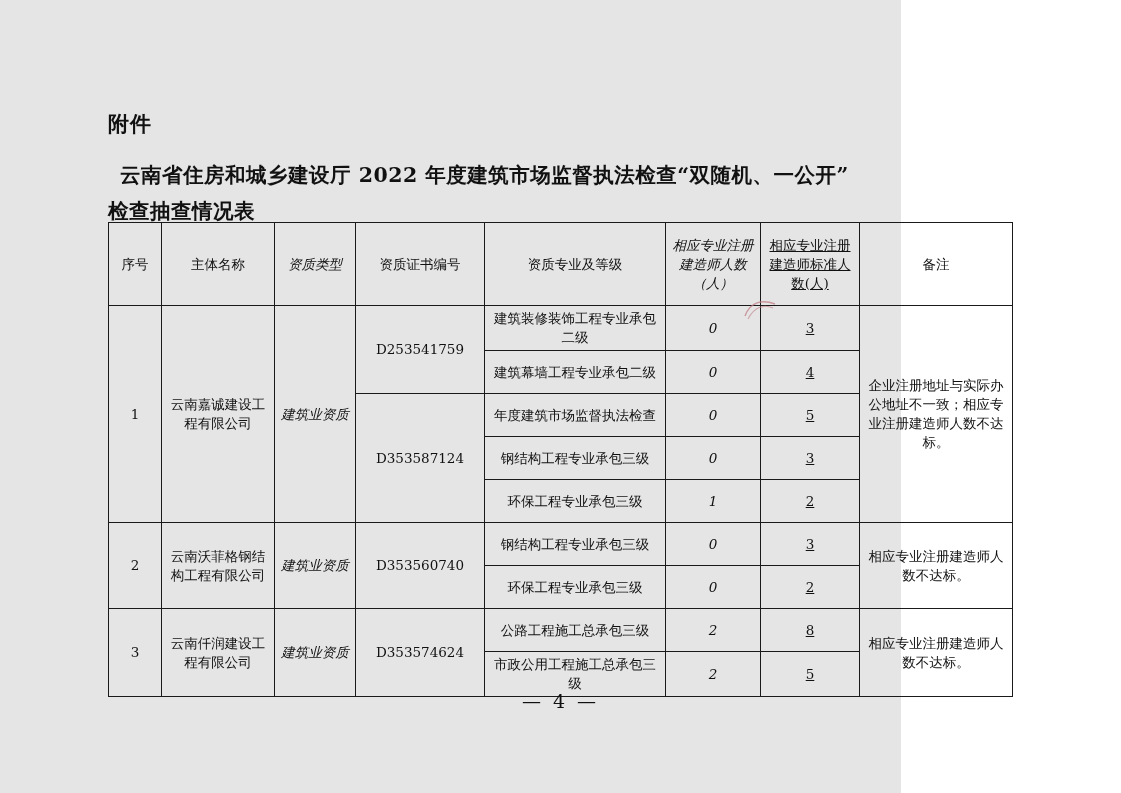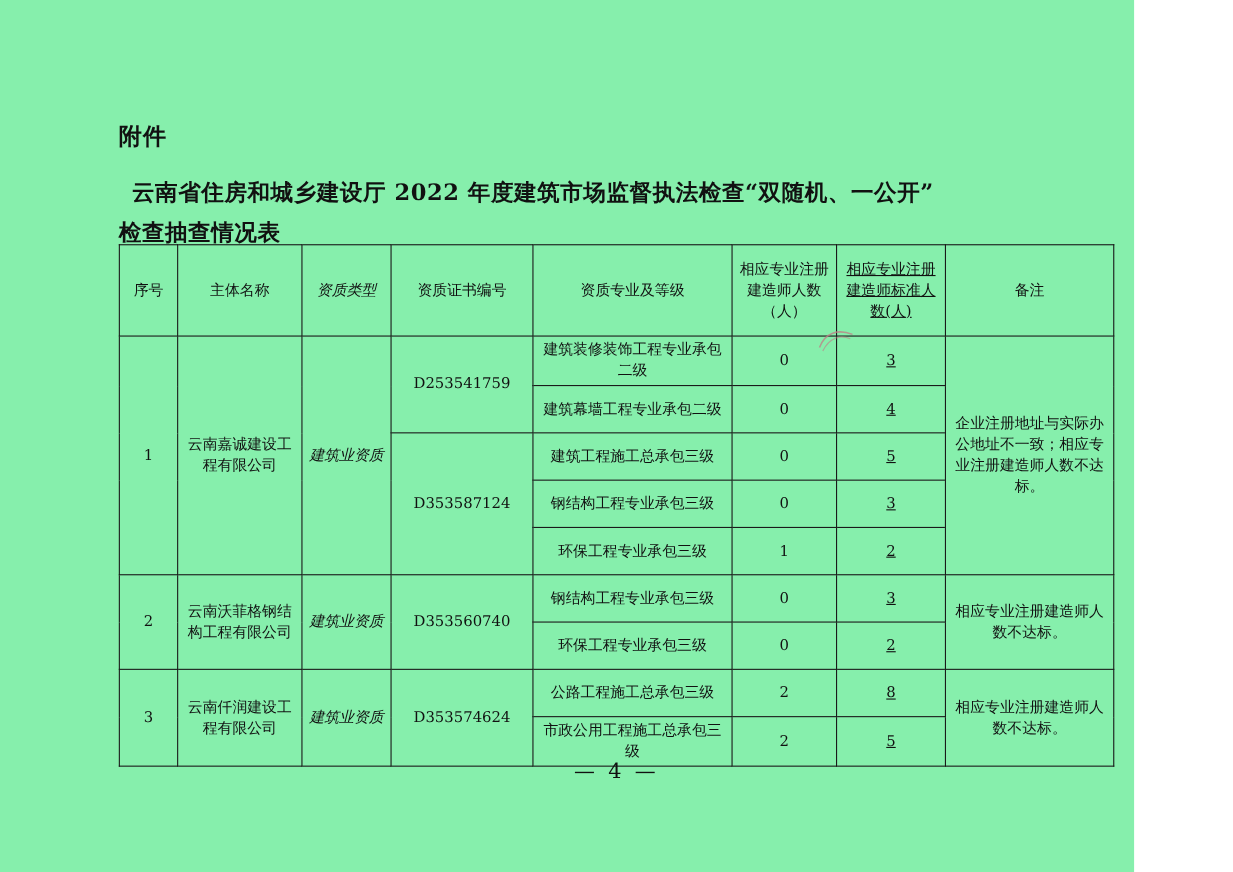--- a/index.html
+++ b/index.html
@@ -10,23 +10,23 @@
   body {
     width: 1121px;
     height: 793px;
     font-family: "DejaVu Serif", "Liberation Serif", serif;
     color: #111111;
     position: relative;
     overflow: hidden;
   }
   .page {
     position: relative;
-    width: 1031px;
+    width: 901px;
     height: 793px;
-    background: #86efac;
+    background: #e5e5e5;
   }
   .attach-label {
     position: absolute;
     left: 108px;
     top: 110px;
     font-size: 21px;
     font-weight: bold;
     letter-spacing: 1px;
     font-family: "DejaVu Serif", "Liberation Serif", serif;
   }
@@ -63,21 +63,21 @@
   table.main thead td {
     height: 76px;
     font-size: 13.5px;
     line-height: 19px;
   }
   .c-seq { width: 44px; }
   .c-name { width: 104px; }
   .c-qtype { width: 72px; font-style: italic; }
   .c-certno { width: 120px; }
   .c-major { width: 172px; }
-  .c-num { width: 86px; }
+  .c-num { width: 86px; font-style: italic; }
   .c-std { width: 90px; text-decoration: underline; }
   .c-remark { width: auto; }
   .remark-cell {
     text-align: left;
     padding-left: 12px;
     padding-right: 12px;
     line-height: 24px;
   }
   .row-cell { height: 36px; }
   .stamp {
@@ -136,21 +136,21 @@
         <td class="c-std row-cell">3</td>
         <td class="c-remark remark-cell" rowspan="5">企业注册地址与实际办公地址不一致；相应专业注册建造师人数不达标。</td>
       </tr>
       <tr>
         <td class="c-major row-cell">建筑幕墙工程专业承包二级</td>
         <td class="c-num row-cell">0</td>
         <td class="c-std row-cell">4</td>
       </tr>
       <tr>
         <td class="c-certno row-cell" rowspan="3">D353587124</td>
-        <td class="c-major row-cell">建筑工程施工总承包三级</td>
+        <td class="c-major row-cell">年度建筑市场监督执法检查</td>
         <td class="c-num row-cell">0</td>
         <td class="c-std row-cell">5</td>
       </tr>
       <tr>
         <td class="c-major row-cell">钢结构工程专业承包三级</td>
         <td class="c-num row-cell">0</td>
         <td class="c-std row-cell">3</td>
       </tr>
       <tr>
         <td class="c-major row-cell">环保工程专业承包三级</td>

